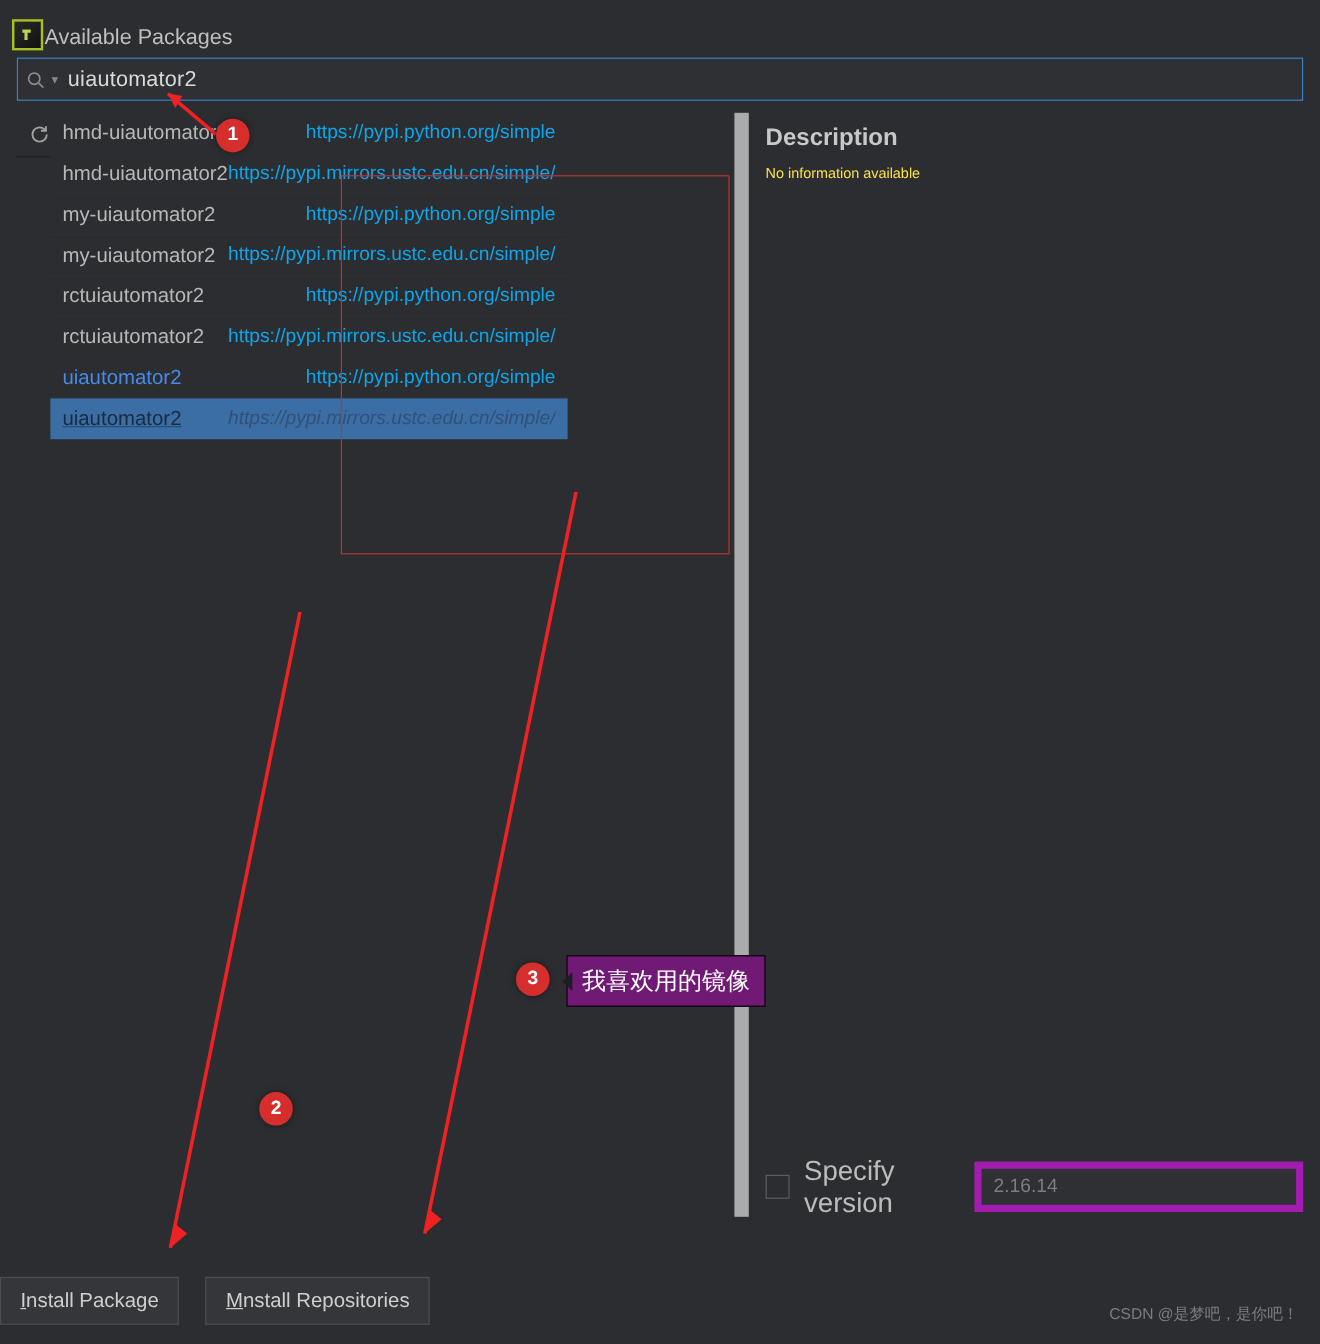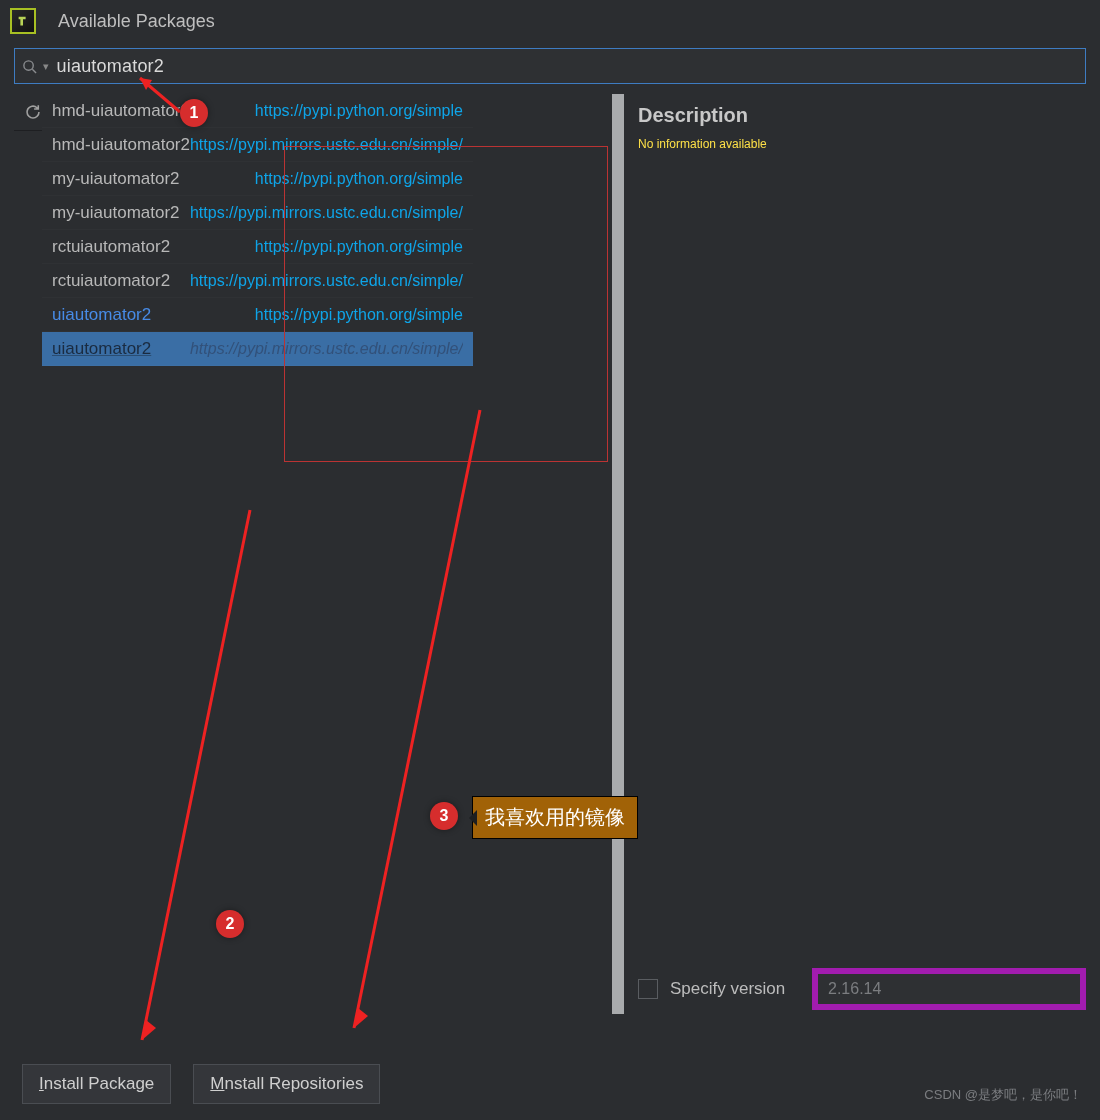--- a/index.html
+++ b/index.html
@@ -1,17 +1,17 @@
 <!DOCTYPE html>
 <html><head>
 <meta charset="utf-8">
 <style>
 html,body{margin:0;padding:0;background:#2b2d30;font-family:"Segoe UI",Arial,sans-serif;color:#bcbcbc;width:1100px;height:1120px;overflow:hidden;-webkit-font-smoothing:antialiased}
 .root{position:relative;width:1100px;height:1120px}
-.titlebar{display:flex;align-items:center;height:42px;padding:0 10px;gap:22px}
+.titlebar{display:flex;align-items:flex-end;height:42px;padding:0 10px;gap:1px}
 .app-icon{width:22px;height:22px;background:linear-gradient(135deg,#2a2a2a,#111);border:2px solid #a8c023;display:flex;align-items:center;justify-content:center}
 .app-icon svg{width:14px;height:14px}
 .title{color:#bfbfbf;font-size:18px}
 .search-wrap{margin:6px 14px 10px 14px}
 .search{display:flex;align-items:center;height:34px;border:1px solid #3e7cc2;background:#2e3033}
 .search .mag{width:28px;display:flex;align-items:center;justify-content:center;color:#888}
 .search .chev{color:#888;padding-right:6px;font-size:11px}
 .search input{flex:1;background:transparent;border:none;outline:none;color:#d9d9d9;font-size:18px;letter-spacing:.2px}
 .body{display:flex;height:920px;margin:0 14px;background:#2b2d30}
 .left{width:598px;display:flex;flex-direction:row;border-right:0}
@@ -24,29 +24,29 @@
 .row.sel{background:#3a6ea5}
 .row.sel .pkg{color:#1a2b40;text-decoration:underline;text-decoration-color:rgba(26,43,64,.5)}
 .row.sel .repo{color:#32517a;font-style:italic}
 .splitter{width:12px;background:#a9abad}
 .right{flex:1;padding:10px 14px;color:#bfbfbf;position:relative}
 .right h3{margin:0 0 10px 0;font-weight:700;color:#c8c8c8;font-size:20px}
 .right .noinfo{color:#fde047;font-size:12px}
 .form{position:absolute;bottom:0;left:14px;right:0}
 .form .fr{display:flex;align-items:center;height:50px;gap:12px}
 .form .chk{width:18px;height:18px;border:1px solid #5a5d61;background:#2b2d30}
-.form .lbl{width:130px;color:#bcbcbc;font-size:17px}
+.form .lbl{width:130px;color:#bcbcbc;font-size:23px}
 .form .fld{flex:1;height:30px;border:6px solid #a21caf;background:#2e3033;color:#7b7d80;padding:0 10px;font-size:16px;display:flex;align-items:center}
-.footer{position:absolute;left:0;right:0;bottom:16px;display:flex;gap:22px;padding-left:22px;align-items:flex-start}
+.footer{position:absolute;left:0;right:0;bottom:16px;display:flex;gap:22px;align-items:flex-start}
 .btn{height:38px;padding:0 16px;background:#34363a;border:1px solid #4a4d52;color:#cfcfcf;font-size:17px;display:flex;align-items:center;justify-content:center}
 .btn .ul{text-decoration:underline}
 .watermark{position:absolute;right:18px;bottom:16px;color:#7b7d80;font-size:13px}
 
 .badge{position:absolute;width:28px;height:28px;border-radius:50%;background:#d62d2d;color:#fff;font-weight:700;font-size:16px;display:flex;align-items:center;justify-content:center;box-shadow:0 0 6px rgba(0,0,0,.4);z-index:40}
-.callout{position:absolute;background:#a16207;color:#fff;padding:7px 12px;font-size:20px;border:1px solid #000;z-index:40;display:flex;align-items:center}
+.callout{position:absolute;background:#701a75;color:#fff;padding:7px 12px;font-size:20px;border:1px solid #000;z-index:40;display:flex;align-items:center}
 .callout::before{content:"";position:absolute;left:-12px;top:50%;margin-top:-8px;border:8px solid transparent;border-right-color:#1d1e20}
 .redbox{position:absolute;border:1px solid #b33;pointer-events:none;z-index:30}
 svg.arrow{position:absolute;pointer-events:none;z-index:35}
 svg.arrow line{stroke:#e22;stroke-width:3}
 svg.arrow polygon{fill:#e22}
 </style>
 </head>
 <body>
 
 <div class="root">

